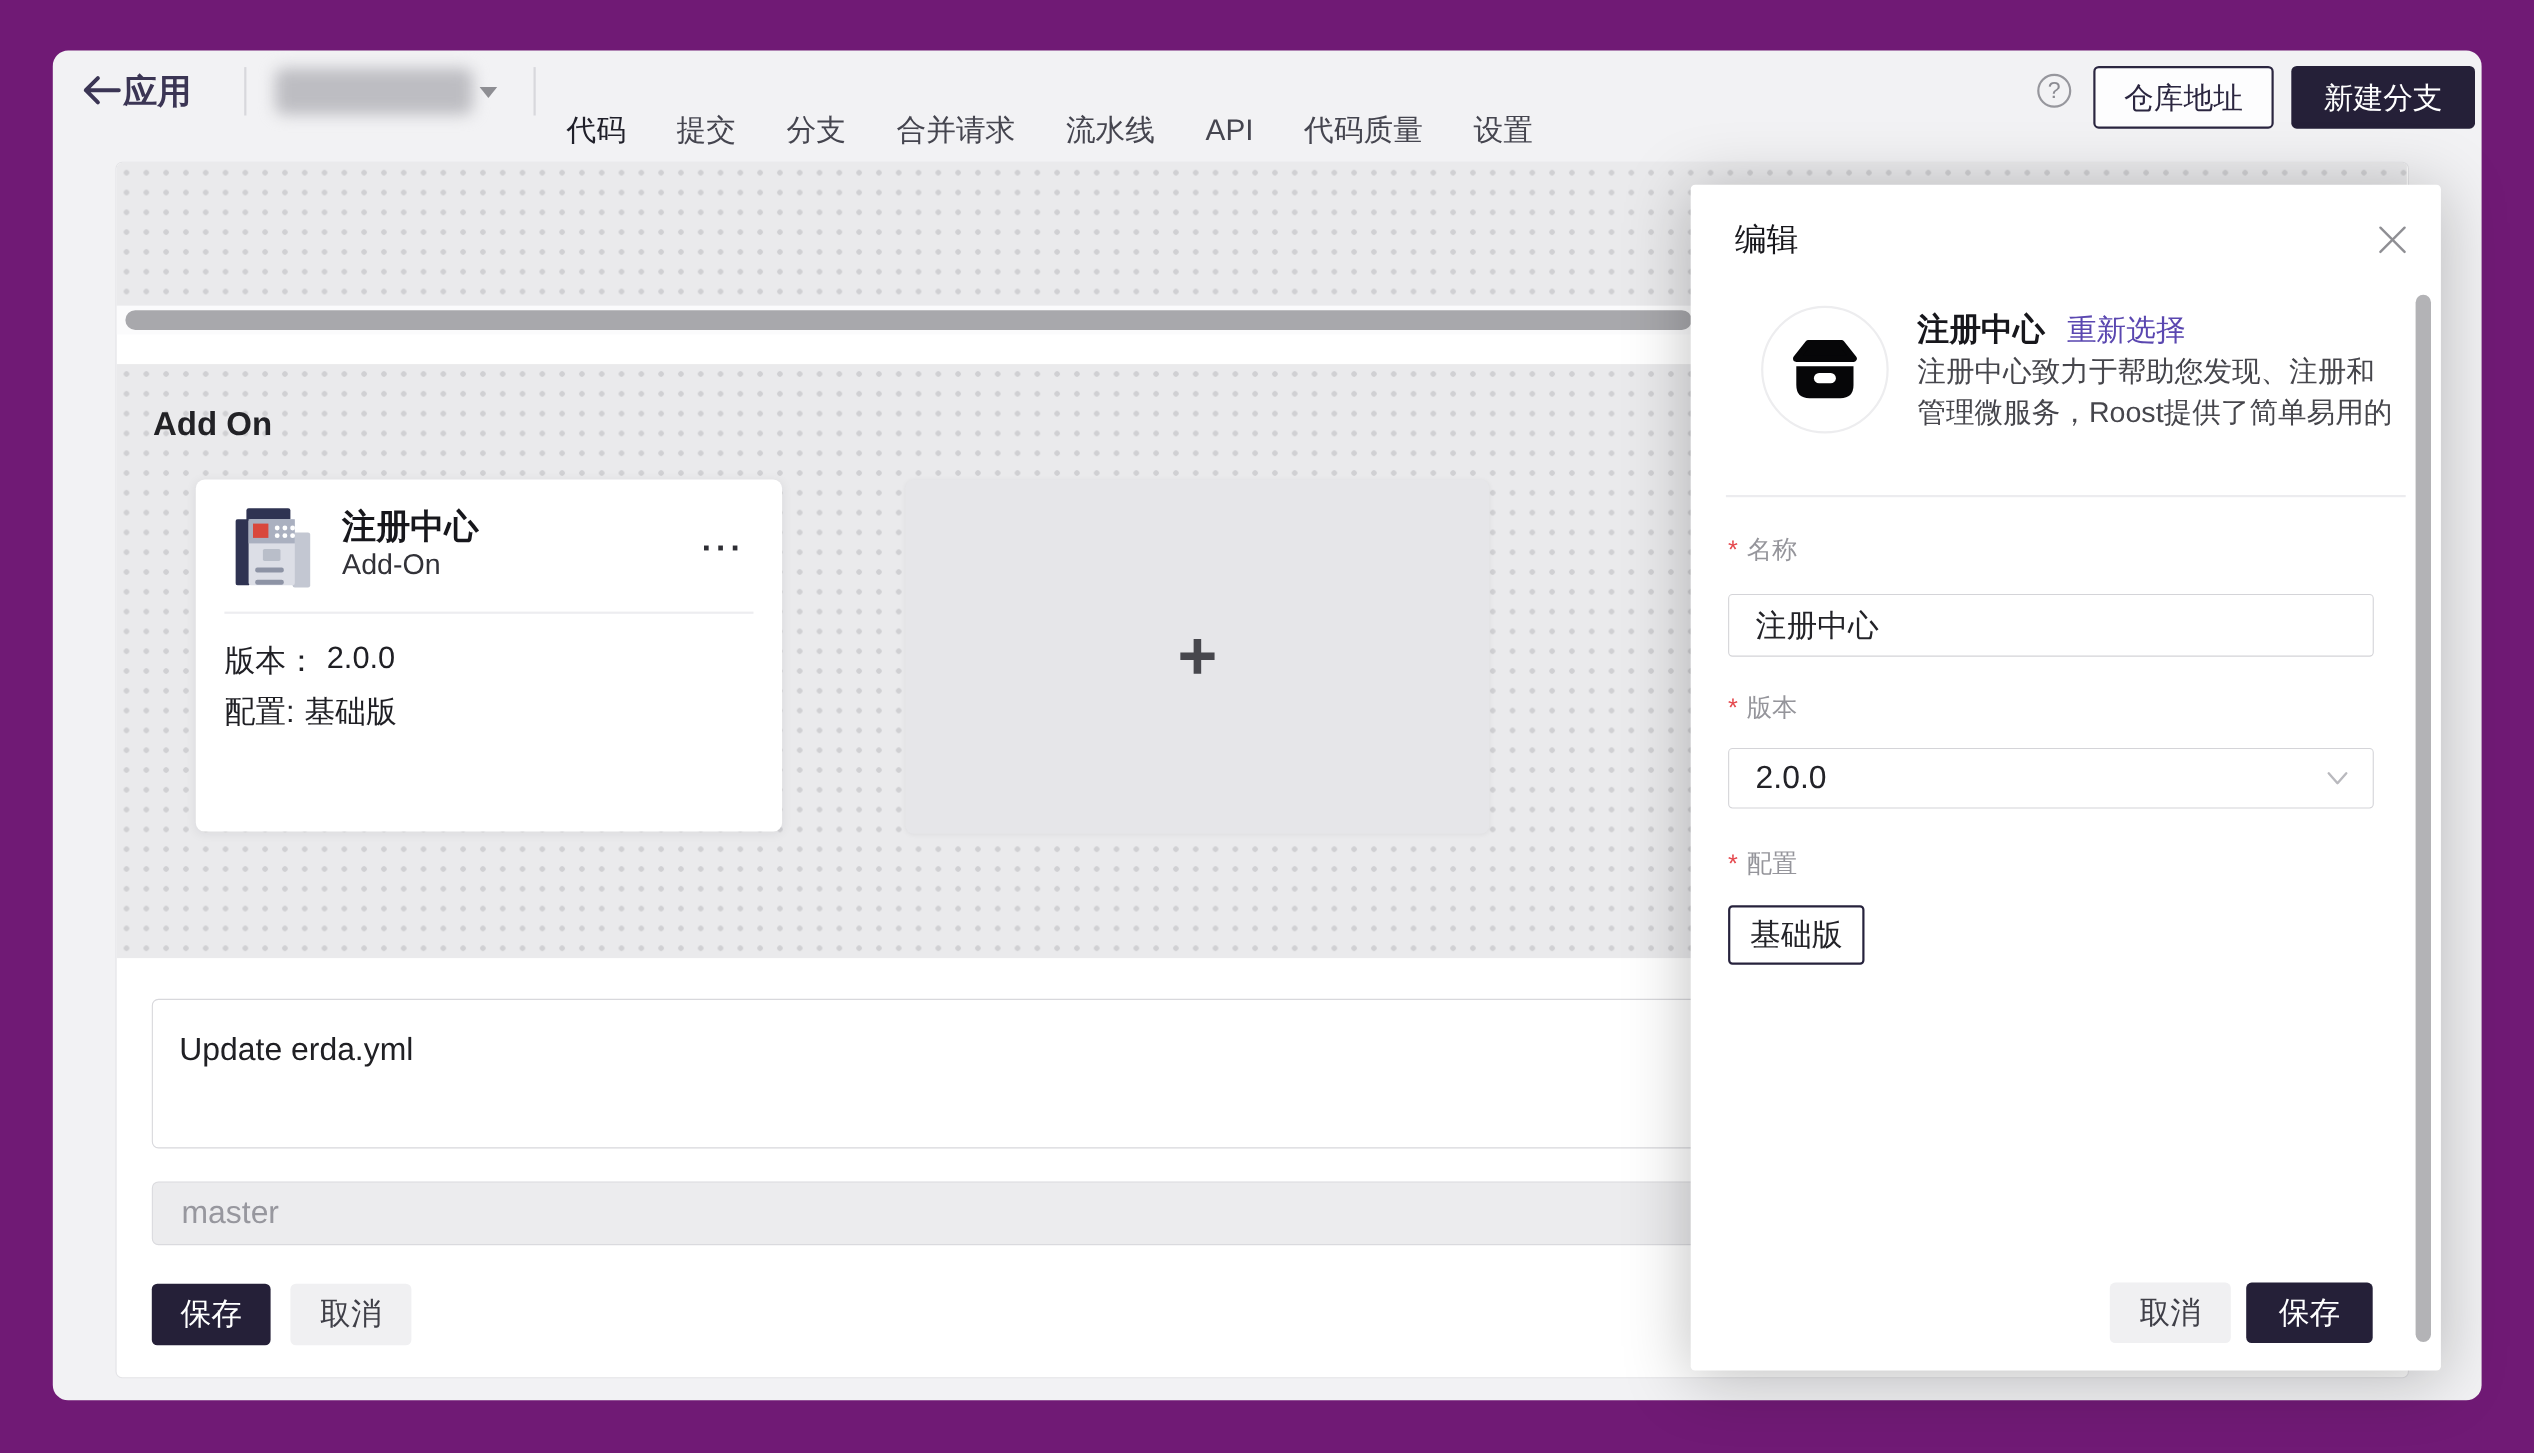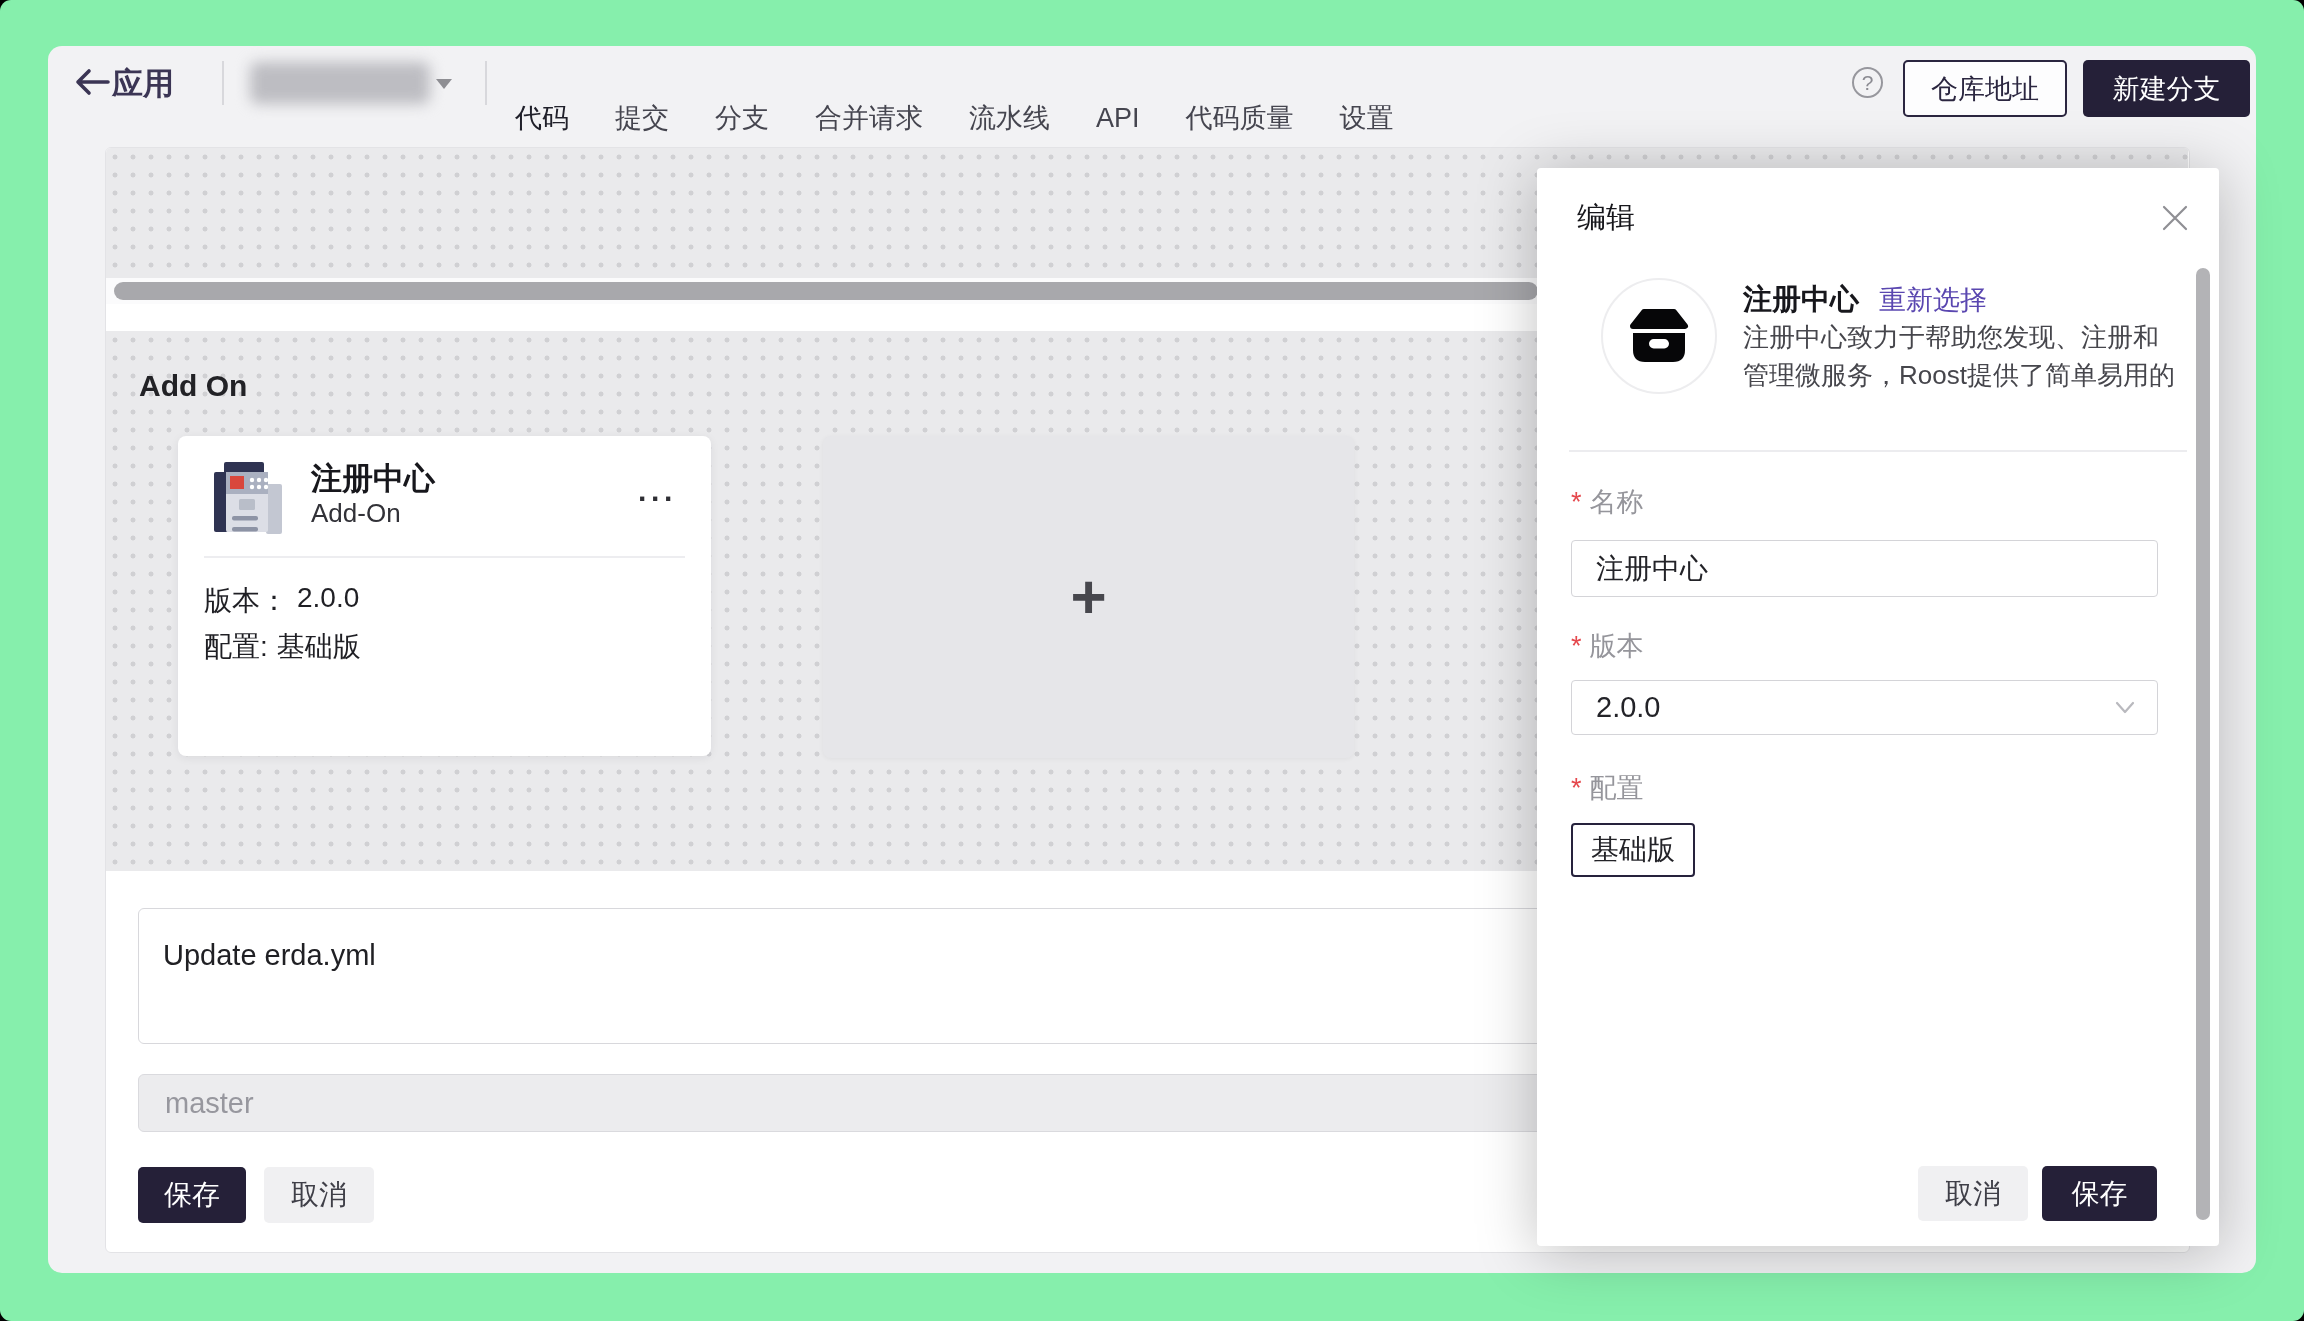--- a/index.html
+++ b/index.html
@@ -1,19 +1,19 @@
 <!DOCTYPE html>
 <html><head>
 <meta charset="utf-8">
 <style>
   * { margin:0; padding:0; box-sizing:border-box; }
   html,body { width:2304px; height:1321px; background:#000; font-family:"Liberation Sans","DejaVu Sans",sans-serif; overflow:hidden; }
   .abs { position:absolute; }
 
-  #page { position:relative; width:2304px; height:1321px; background:#86efac;border-radius:11px; }
+  #page { position:relative; width:2304px; height:1321px; background:#701a75; }
 
   
   #card { position:absolute; left:48px; top:46px; width:2208px; height:1227px;
           background:#f2f2f4; border-radius:14px; overflow:hidden; }
 
   
   #hdr { position:absolute; left:0; top:0; width:100%; height:72px; }
   #back-ic { position:absolute; left:26px; top:22px; }
   #hdr-title { position:absolute; left:64px; top:17px; font-size:31px; font-weight:700; color:#3b3554; }
   .vdiv { position:absolute; top:15px; width:2px; height:44px; background:#d8d8dc; }
@@ -86,21 +86,21 @@
             background:#fff; border-radius:4px; box-shadow:0 6px 60px rgba(0,0,0,.25); }
   #dw-title { position:absolute; left:40px; top:30px; font-size:29px; font-weight:400; color:#17171c; }
   #dw-close { position:absolute; right:30px; top:36px; width:28px; height:28px; cursor:pointer; }
   #dw-circle { position:absolute; left:64px; top:110px; width:116px; height:116px; border-radius:50%;
                border:2px solid #ededef; background:#fff; display:flex; align-items:center; justify-content:center; }
   #dw-name-row { position:absolute; left:206px; top:112px; display:flex; align-items:baseline; gap:20px; }
   #dw-addon-name { font-size:29px; font-weight:600; color:#17171c; }
   #dw-reselect { font-size:27px; color:#5a47b0; cursor:pointer; }
   .dw-desc { position:absolute; left:206px; width:560px; font-size:26px; color:#46464c; white-space:nowrap; }
   #dw-div { position:absolute; left:32px; right:32px; top:282px; height:1.5px; background:#ececef; }
-  .dw-label { position:absolute; left:34px; font-size:27px; color:#95959b; }
+  .dw-label { position:absolute; left:34px; font-size:23px; color:#95959b; }
   .req { color:#e5484d; margin-right:8px; }
   .dw-input { position:absolute; left:34px; width:587px; border:1.5px solid #d4d4d8;
               border-radius:4px; background:#fff; font-size:28px; color:#232328;
               font-family:inherit; padding-left:24px; }
   #dw-name-in { top:372px; height:57px; }
   #dw-select { position:absolute; left:34px; top:512px; width:587px; height:55px;
                border:1.5px solid #d4d4d8; border-radius:4px; display:flex; align-items:center;
                padding-left:24px; font-size:29px; color:#232328; cursor:pointer; }
   #dw-sel-chev { position:absolute; right:22px; top:20px; }
   #dw-config-btn { position:absolute; left:34px; top:655px; width:124px; height:54px;

